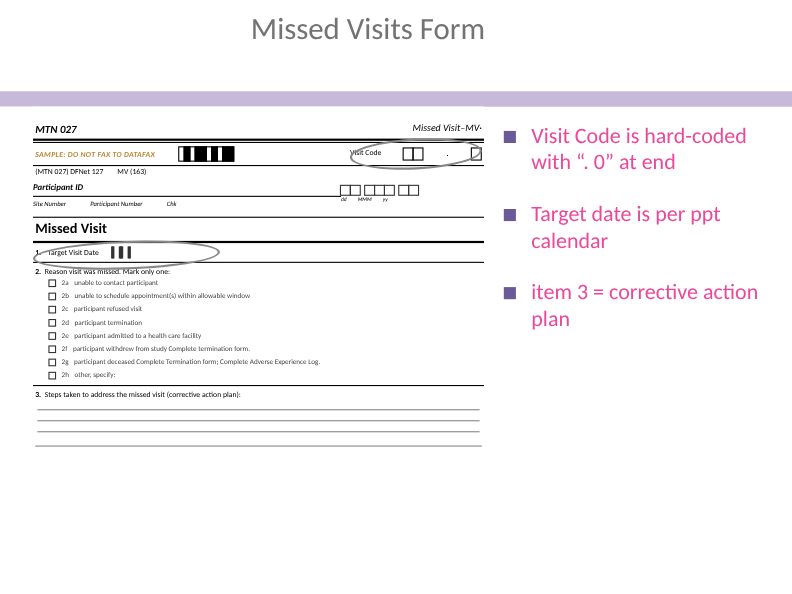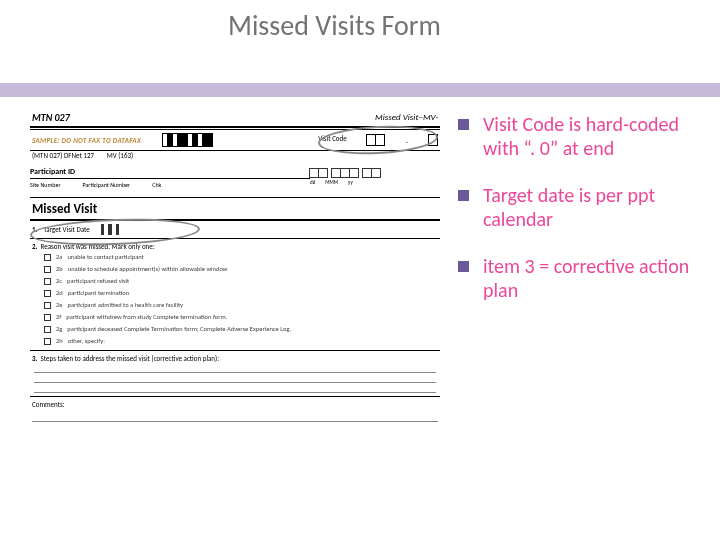--- a/index.html
+++ b/index.html
@@ -20,21 +20,21 @@
   .row2 .samp { color:#b83; font-style:italic; font-weight:bold; margin-right:22px; letter-spacing:0.3px; }
   .barbox { width:6px; height:14px; border:1px solid #000; display:inline-block; margin-left:-1px; }
   .barcode { display:flex; }
   .vcode { margin-left:auto; display:flex; gap:20px; position:relative; }
   .vcode .lbl { font-size:7px; }
   .vc-boxes { display:flex; gap:0; }
   .vc-box { width:10px; height:12px; border:1px solid #000; margin-left:-1px; }
   .vc-dot { font-size:9px; margin:0 1px; }
   .circ1 { position:absolute; border:2px solid #888; border-radius:50%; width:120px; height:28px; right:0; top:-8px; transform:rotate(-3deg); pointer-events:none; }
   .row2b { font-size:7px; padding:0 2px 2px 2px; }
-  .pid-row { display:flex; padding:4px 0; }
+  .pid-row { display:flex; padding:4px 0;font-style:italic; }
   .pid-left { flex:1; }
   .pid-right { width:130px; }
   .pid-h { font-weight:bold; font-size:8px; border-bottom:1px solid #000; padding-bottom:2px; }
   .pid-sub { display:flex; gap:22px; font-size:6px; margin-top:2px; }
   .mini-boxes { display:flex; gap:0; margin-top:2px; }
   .mini-box { width:10px; height:10px; border:1px solid #333; margin-left:-1px; }
   .mv-h { font-weight:bold; font-size:13px; border-top:1px solid #000; border-bottom:2px solid #000; padding:3px 2px; margin-top:4px; display:inline-block; width:100%; }
   .q1 { display:flex; align-items:center; gap:6px; font-size:7px; padding:4px 2px; position:relative; }
   .circ2 { position:absolute; border:2px solid #888; border-radius:50%; width:170px; height:26px; left:0; top:-2px; transform:rotate(-2deg); pointer-events:none; }
   .q1 .num { font-weight:bold; }
@@ -192,21 +192,20 @@
           </div>
       </div>
 
       <div class="q3">
         <b><span>3.</span></b>
         &nbsp;<span>Steps taken to address the missed visit (corrective action plan):</span>
         <div class="ruleline"></div>
         <div class="ruleline"></div>
         <div class="ruleline"></div>
       </div>
-      <div class="comments">Comments:</div>
       <div class="ruleline"></div>
     </div>
   </div>
 
   <div class="bul-col">
     <ul id="bullets">
         <li>
           <span class="bul-sq"></span>
           <span class="bul-txt">Visit Code is hard-coded with “. 0” at end</span>
         </li>

